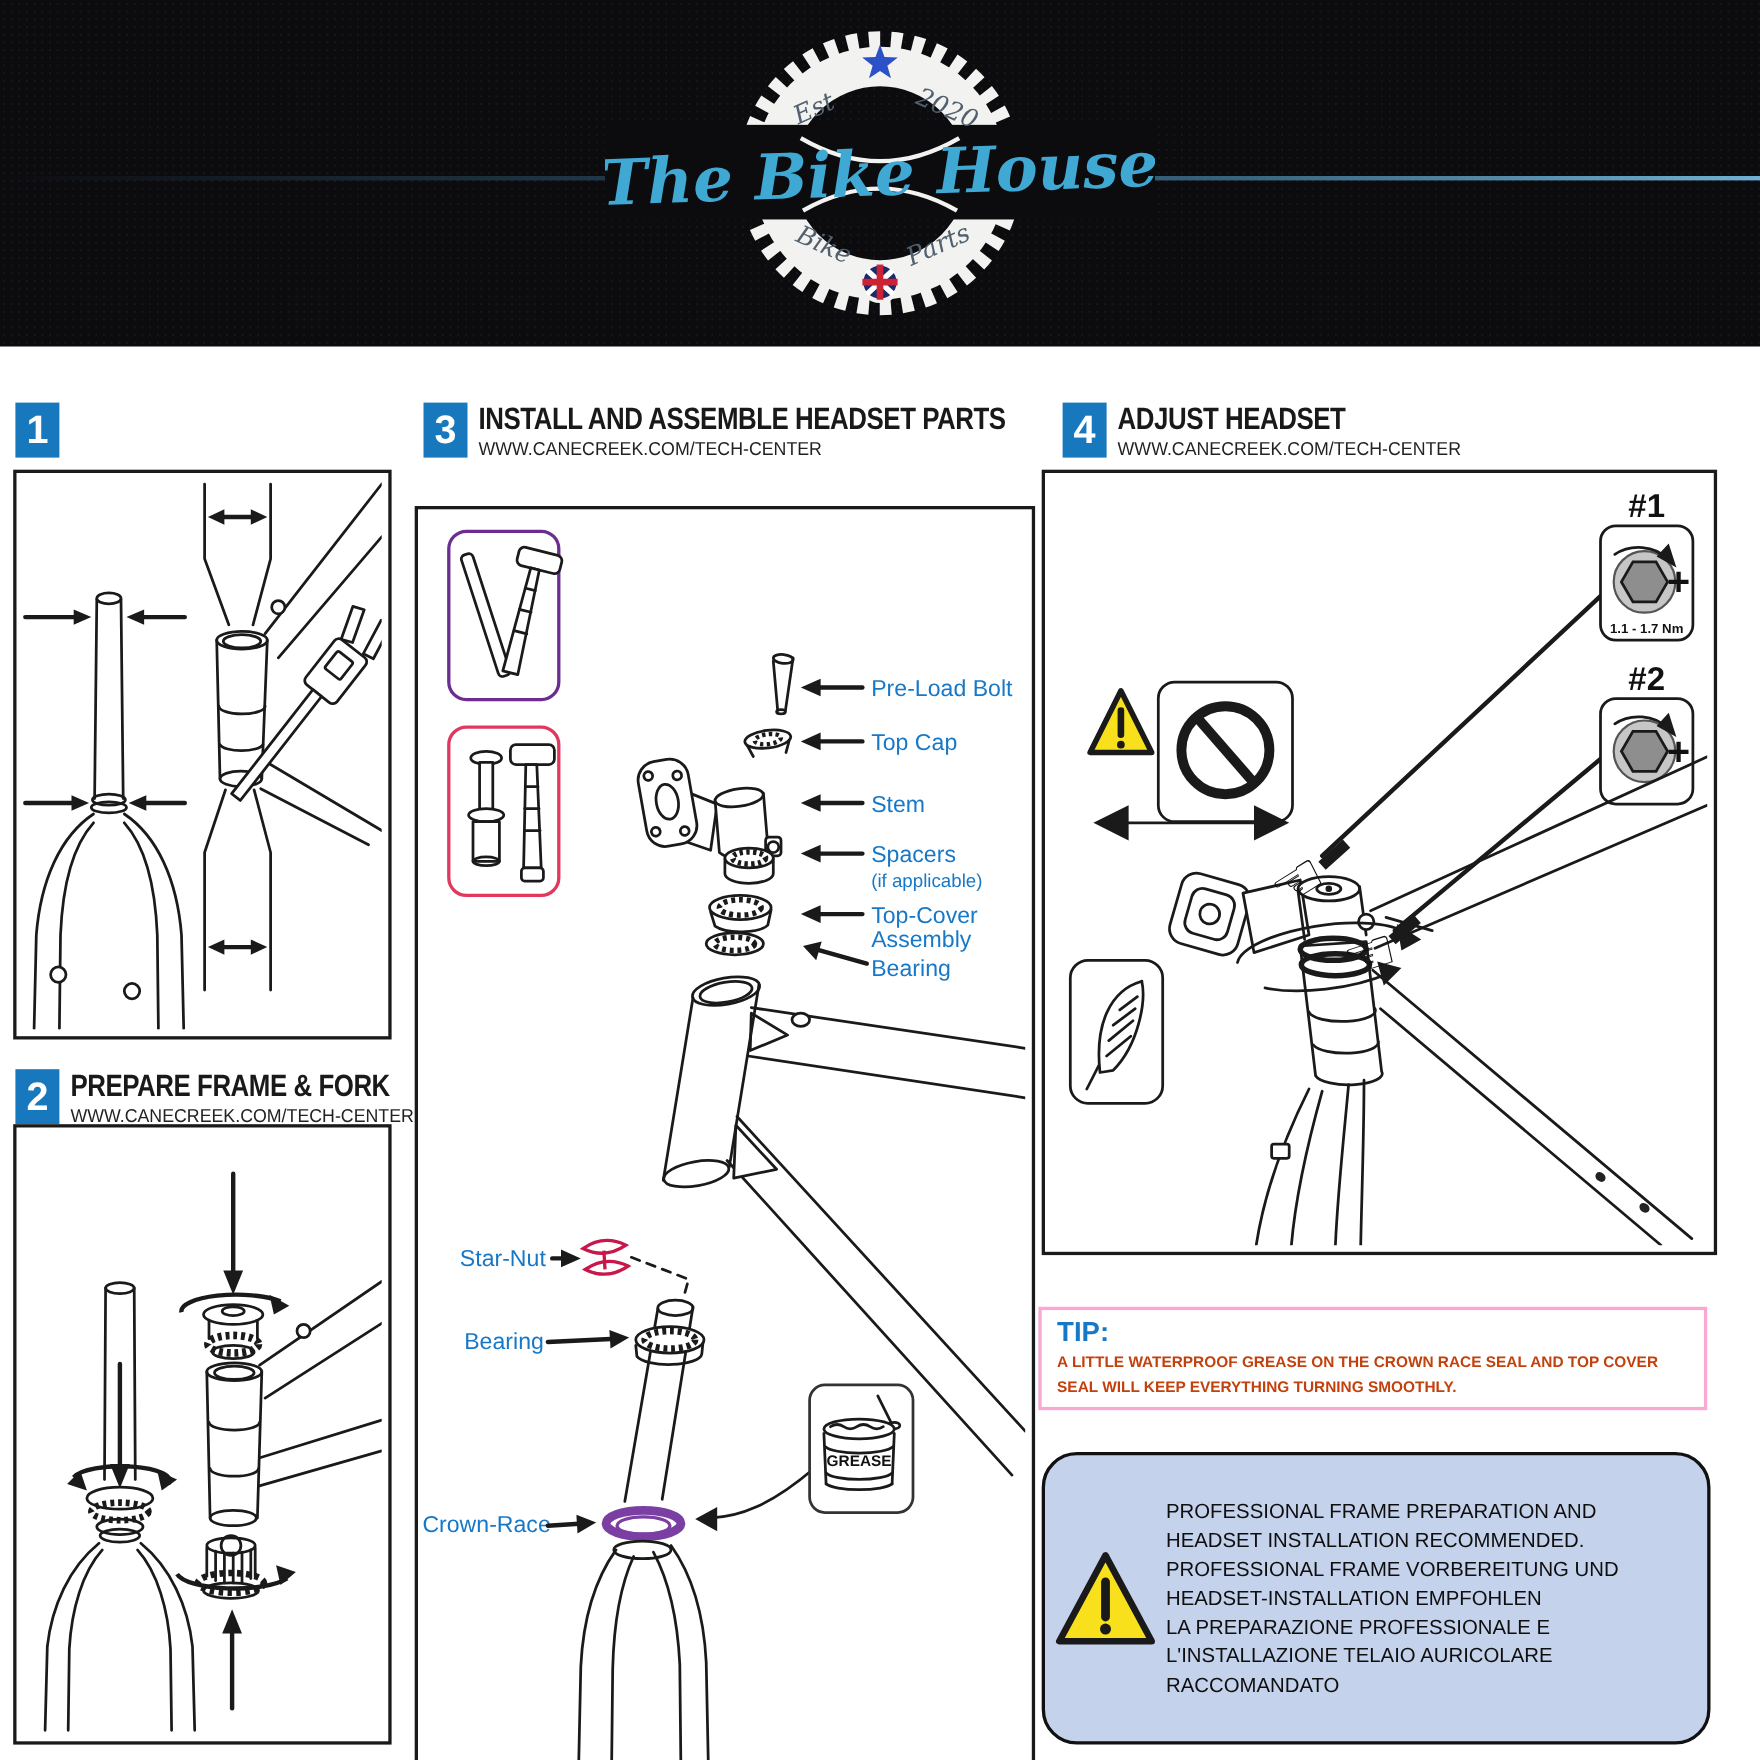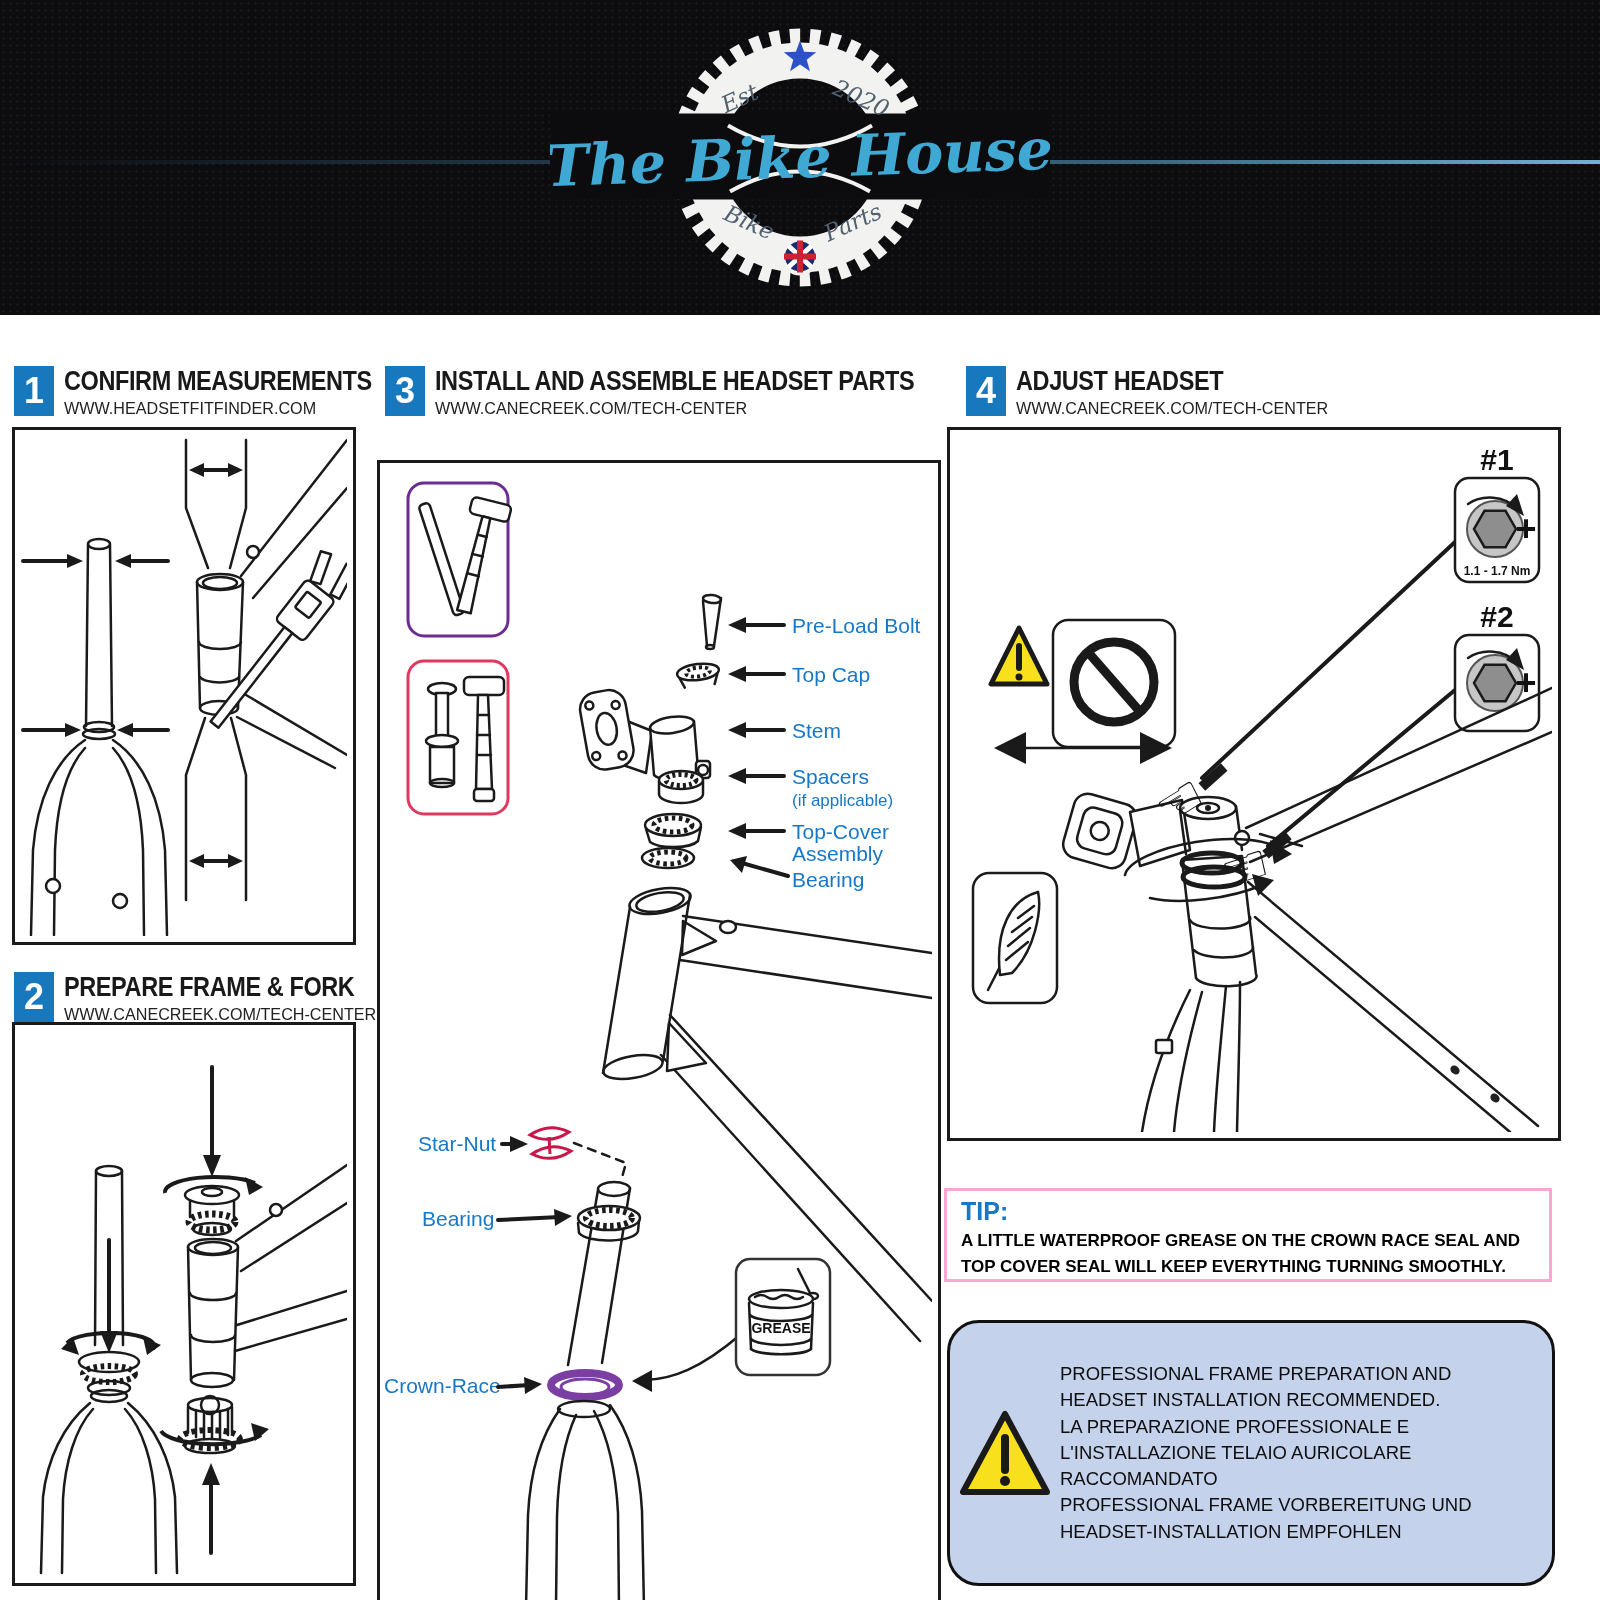--- a/index.html
+++ b/index.html
@@ -28,21 +28,21 @@
   .lnf{stroke:#1a1a1a;stroke-width:2.5;fill:#fff;stroke-linecap:round;stroke-linejoin:round;}
   .thk{stroke-width:4;}
   .ah{fill:#1a1a1a;stroke:none;}
   .blue-label{fill:#1778c8;font-family:"Liberation Sans",sans-serif;font-size:21px;}
   .blue-label-sm{fill:#1778c8;font-family:"Liberation Sans",sans-serif;font-size:17px;}
   .knurl{stroke:#1a1a1a;fill:none;}
   
   .tip-box{position:absolute;left:944px;top:1188px;width:608px;height:94px;
     border:3px solid #f9a8d4;background:#fff;box-sizing:border-box;padding:6px 14px;}
   .tip-title{color:#1778c8;font-size:25px;font-weight:bold;}
-  .tip-body{color:#000000;font-size:17px;font-weight:bold;line-height:1.55;margin-top:2px;}
+  .tip-body{color:#c2410c;font-size:14px;font-weight:bold;line-height:1.55;margin-top:2px;}
   
   .warn-box{position:absolute;left:947px;top:1320px;width:608px;height:266px;border:3px solid #111;
     border-radius:32px;background:#c5d2ec;box-sizing:border-box;display:flex;align-items:center;}
   .warn-tri{flex:0 0 110px;display:flex;justify-content:center;}
   .warn-text{flex:1;padding:10px 18px 10px 0;font-size:18.5px;line-height:1.42;color:#0e0e0e;}
   .warn-text p{margin:0;}
 </style>
 </head>
 <body>
 
@@ -77,24 +77,20 @@
           <line x1="262" y1="238" x2="238" y2="260" stroke="#fff" stroke-width="5"></line>
           <line x1="250" y1="233" x2="250" y2="265" stroke="#cc2233" stroke-width="6"></line>
           <line x1="234" y1="249" x2="266" y2="249" stroke="#cc2233" stroke-width="6"></line>
         </g>
       </svg>
     </div>
   </header>
 
   <div class="sec-head" style="left:14px;top:366px;">
     <div class="sec-num">1</div>
-    <div class="sec-txt">
-      <div class="sec-title">CONFIRM MEASUREMENTS</div>
-      <div class="sec-url">WWW.HEADSETFITFINDER.COM</div>
-    </div>
   </div>
 
   <div class="sec-head" style="left:14px;top:972px;">
     <div class="sec-num">2</div>
     <div class="sec-txt">
       <div class="sec-title">PREPARE FRAME &amp; FORK</div>
       <div class="sec-url">WWW.CANECREEK.COM/TECH-CENTER</div>
     </div>
   </div>
 
@@ -543,18 +539,18 @@
   <div class="warn-box">
     <div class="warn-tri">
       <svg width="96" height="90" viewBox="0 0 96 90">
         <polygon points="48,6 6,84 90,84" fill="#f8e01c" stroke="#1a1a1a" stroke-width="6" stroke-linejoin="round"></polygon>
         <line x1="48" y1="30" x2="48" y2="62" stroke="#1a1a1a" stroke-width="8" stroke-linecap="round"></line>
         <circle cx="48" cy="73" r="5" fill="#1a1a1a"></circle>
       </svg>
     </div>
     <div class="warn-text">
       <p>PROFESSIONAL FRAME PREPARATION AND HEADSET INSTALLATION RECOMMENDED.</p>
+      <p>PROFESSIONAL FRAME VORBEREITUNG UND HEADSET-INSTALLATION EMPFOHLEN</p>
       <p>LA PREPARAZIONE PROFESSIONALE E L'INSTALLAZIONE TELAIO AURICOLARE RACCOMANDATO</p>
-      <p>PROFESSIONAL FRAME VORBEREITUNG UND HEADSET-INSTALLATION EMPFOHLEN</p>
     </div>
   </div>
 
 </div>
 
 </body></html>

